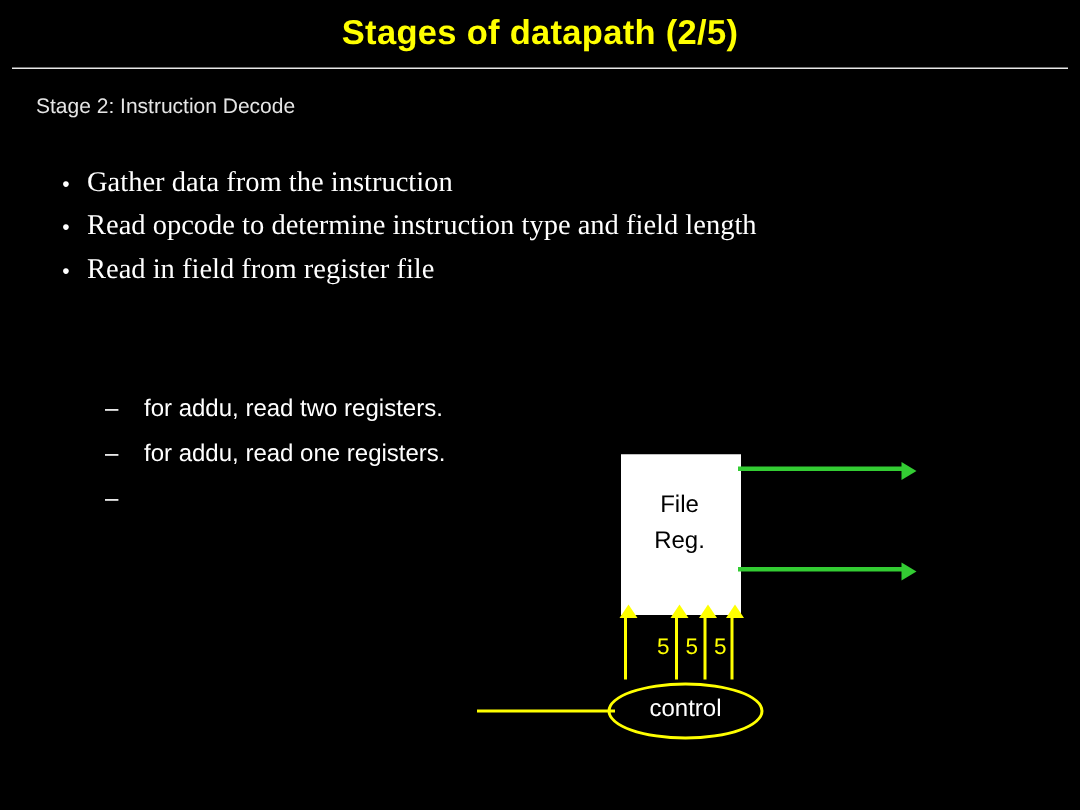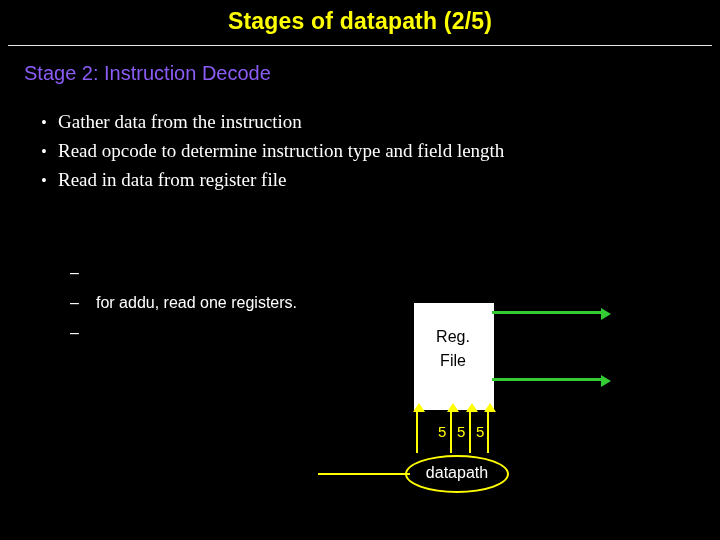--- a/index.html
+++ b/index.html
@@ -37,22 +37,22 @@
     top: 45px;
     left: 8px;
     width: 704px;
     height: 1px;
     background: #e8e8e8;
   }
   .heading {
     position: absolute;
     top: 62px;
     left: 24px;
-    font-size: 20px;
-    color: #8b5cf6;
+    font-size: 14px;
+    color: #e5e5e5;
     text-align: center;
   }
   .bullets {
     position: absolute;
     top: 108px;
     left: 30px;
     width: 660px;
   }
   .bullet {
     display: flex;
@@ -188,53 +188,54 @@
     <div class="bullet">
       <span class="dot">•</span>
       <span class="btext">Gather data from the instruction</span>
     </div>
     <div class="bullet">
       <span class="dot">•</span>
       <span class="btext">Read opcode to determine instruction type and field length</span>
     </div>
     <div class="bullet">
       <span class="dot">•</span>
-      <span class="btext">Read in data from register file</span>
+      <span class="btext">Read in field from register file</span>
     </div>
   </div>
 
   <div class="subbullets">
     <div class="subbullet">
       <span class="dash">–</span>
+      <span>for addu, read two registers.</span>
     </div>
     <div class="subbullet">
       <span class="dash">–</span>
       <span>for addu, read one registers.</span>
     </div>
     <div class="subbullet">
       <span class="dash">–</span>
     </div>
   </div>
 
   <div class="regfile"></div>
   <div class="regfile-label">
+    <div>File</div>
     <div>Reg.</div>
-    <div>File</div>
   </div>
 
   <div class="arrow-h green" style="left:492px; top:311px; width:110px;"></div>
   <div class="arrow-h green" style="left:492px; top:378px; width:110px;"></div>
 
   <div class="arrow-v" style="left:416px; top:411px; height:42px;"></div>
   <div class="arrow-v" style="left:450px; top:411px; height:42px;"></div>
   <div class="arrow-v" style="left:469px; top:411px; height:42px;"></div>
   <div class="arrow-v" style="left:487px; top:411px; height:42px;"></div>
 
   <div class="bits-label" style="left:438px; top:423px;">5</div>
   <div class="bits-label" style="left:457px; top:423px;">5</div>
   <div class="bits-label" style="left:476px; top:423px;">5</div>
 
   <div class="arrow-yellow-h" style="left:318px; top:473px; width:92px;"></div>
 
   <div class="control-ellipse"></div>
-  <div class="control-label">datapath</div>
+  <div class="control-label">control</div>
 
 </div>
 
 </body></html>

